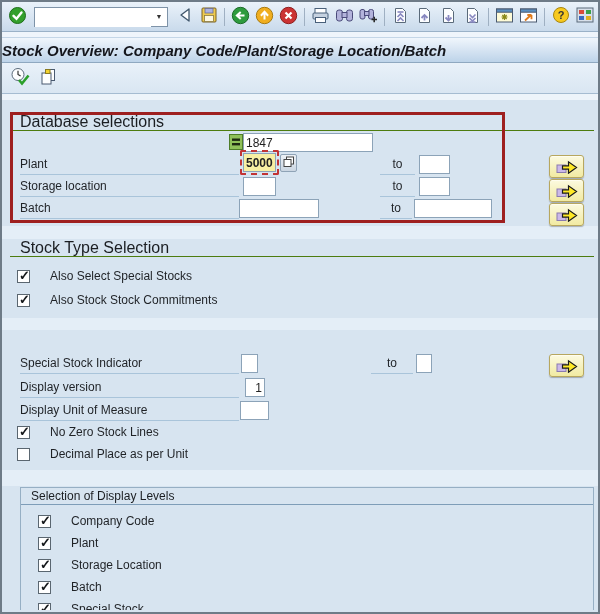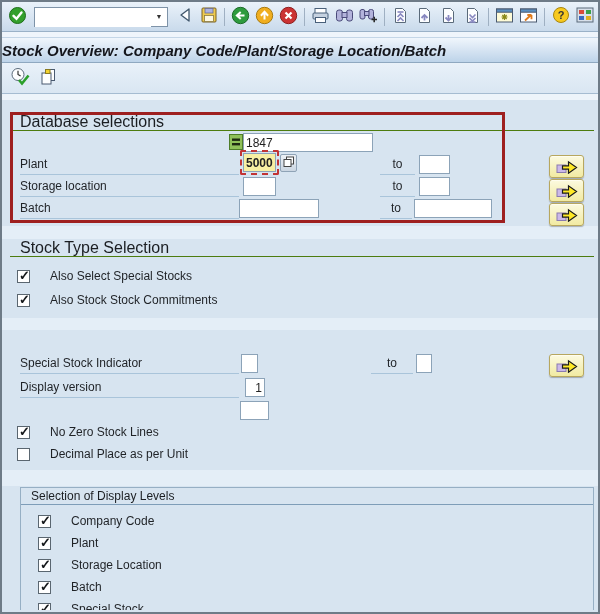--- a/index.html
+++ b/index.html
@@ -343,20 +343,21 @@
     <button class="msbtn" style="top:260px">
         <span><svg width="24" height="17" viewBox="0 0 24 17">
             <rect x="2" y="8" width="9" height="7.5" fill="#CBB8E8" stroke="#8A7AB0"></rect>
             <path d="M7.5 8.8h6v-4l8 5.7-8 5.7v-4h-6z" fill="#FFE926" stroke="#1A1A1A" stroke-width="1.2"></path>
           </svg></span>
       </button>
 
     <span class="flabel" style="top:283px">Display version</span>
     <input class="fld" style="left: 243px; top: 284px; width: 20px; text-align: right;" value="1">
 
+    <span class="flabel" style="top:306px">Display Unit of Measure</span>
     <input class="fld" style="left: 238px; top: 307px; width: 29px;" value="">
 
     <label class="cbrow" style="left:15px;top:330px">
       <span class="cb checked"></span>
       <span class="cblabel">No Zero Stock Lines</span>
     </label>
     <label class="cbrow" style="left:15px;top:352px">
       <span class="cb"></span>
       <span class="cblabel">Decimal Place as per Unit</span>
     </label>

